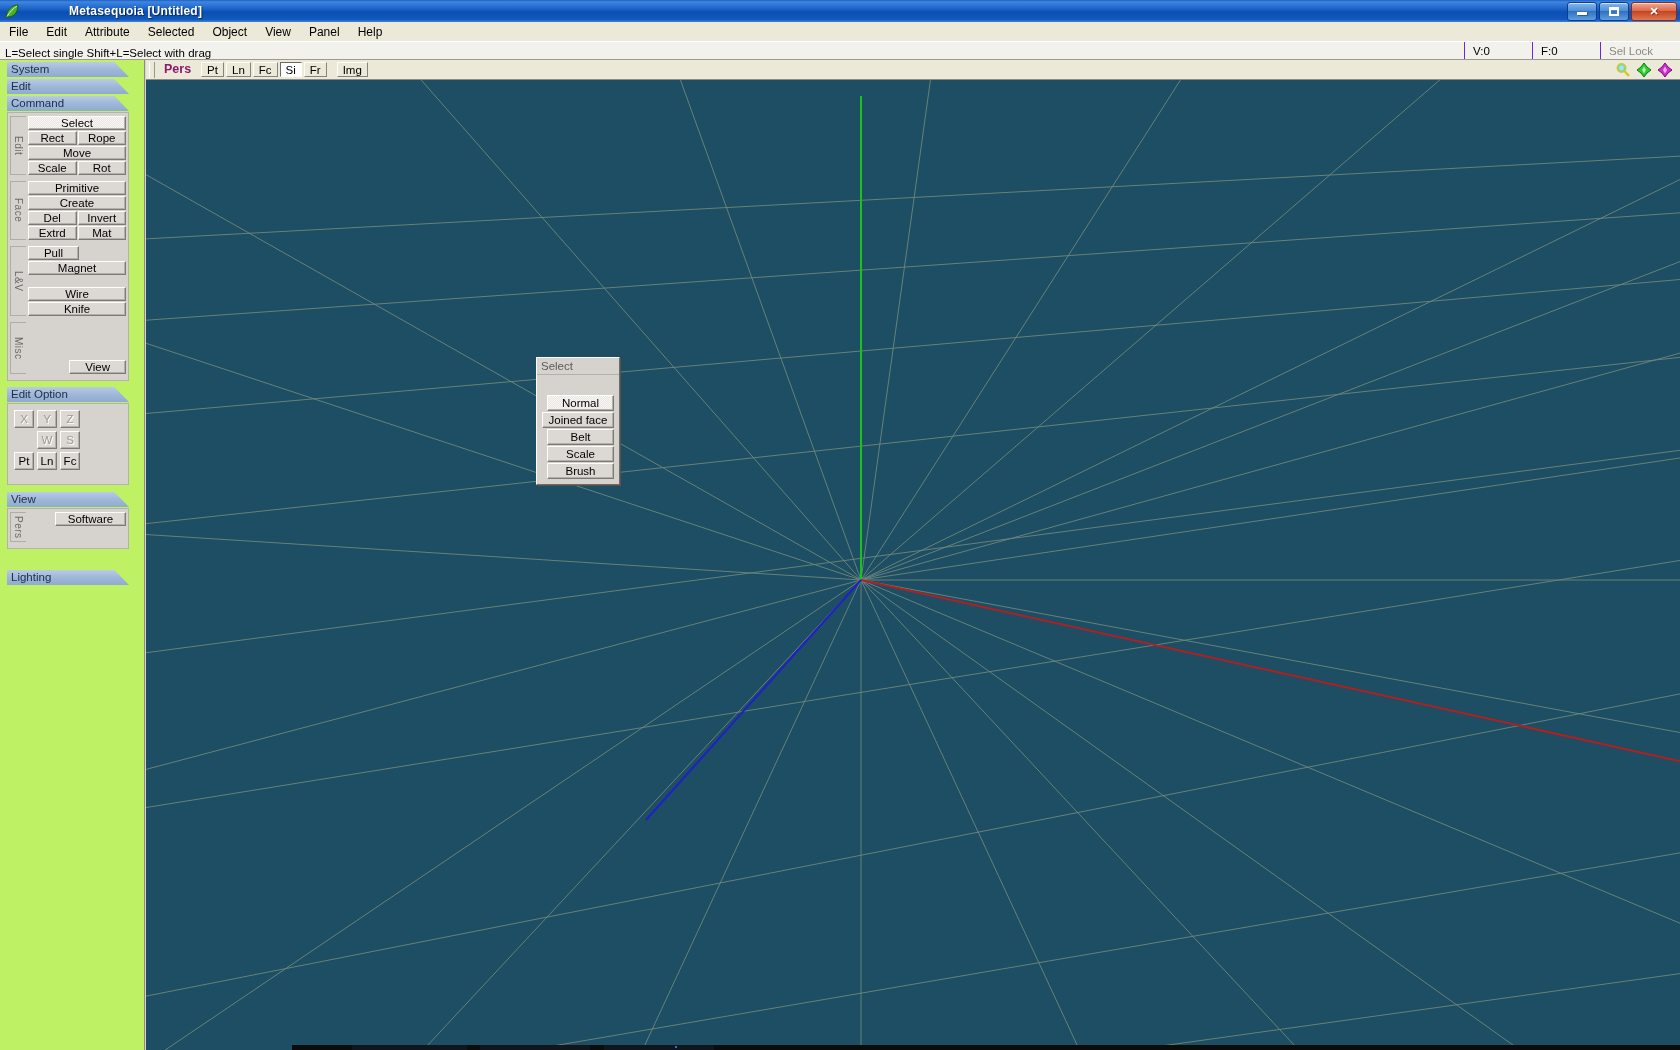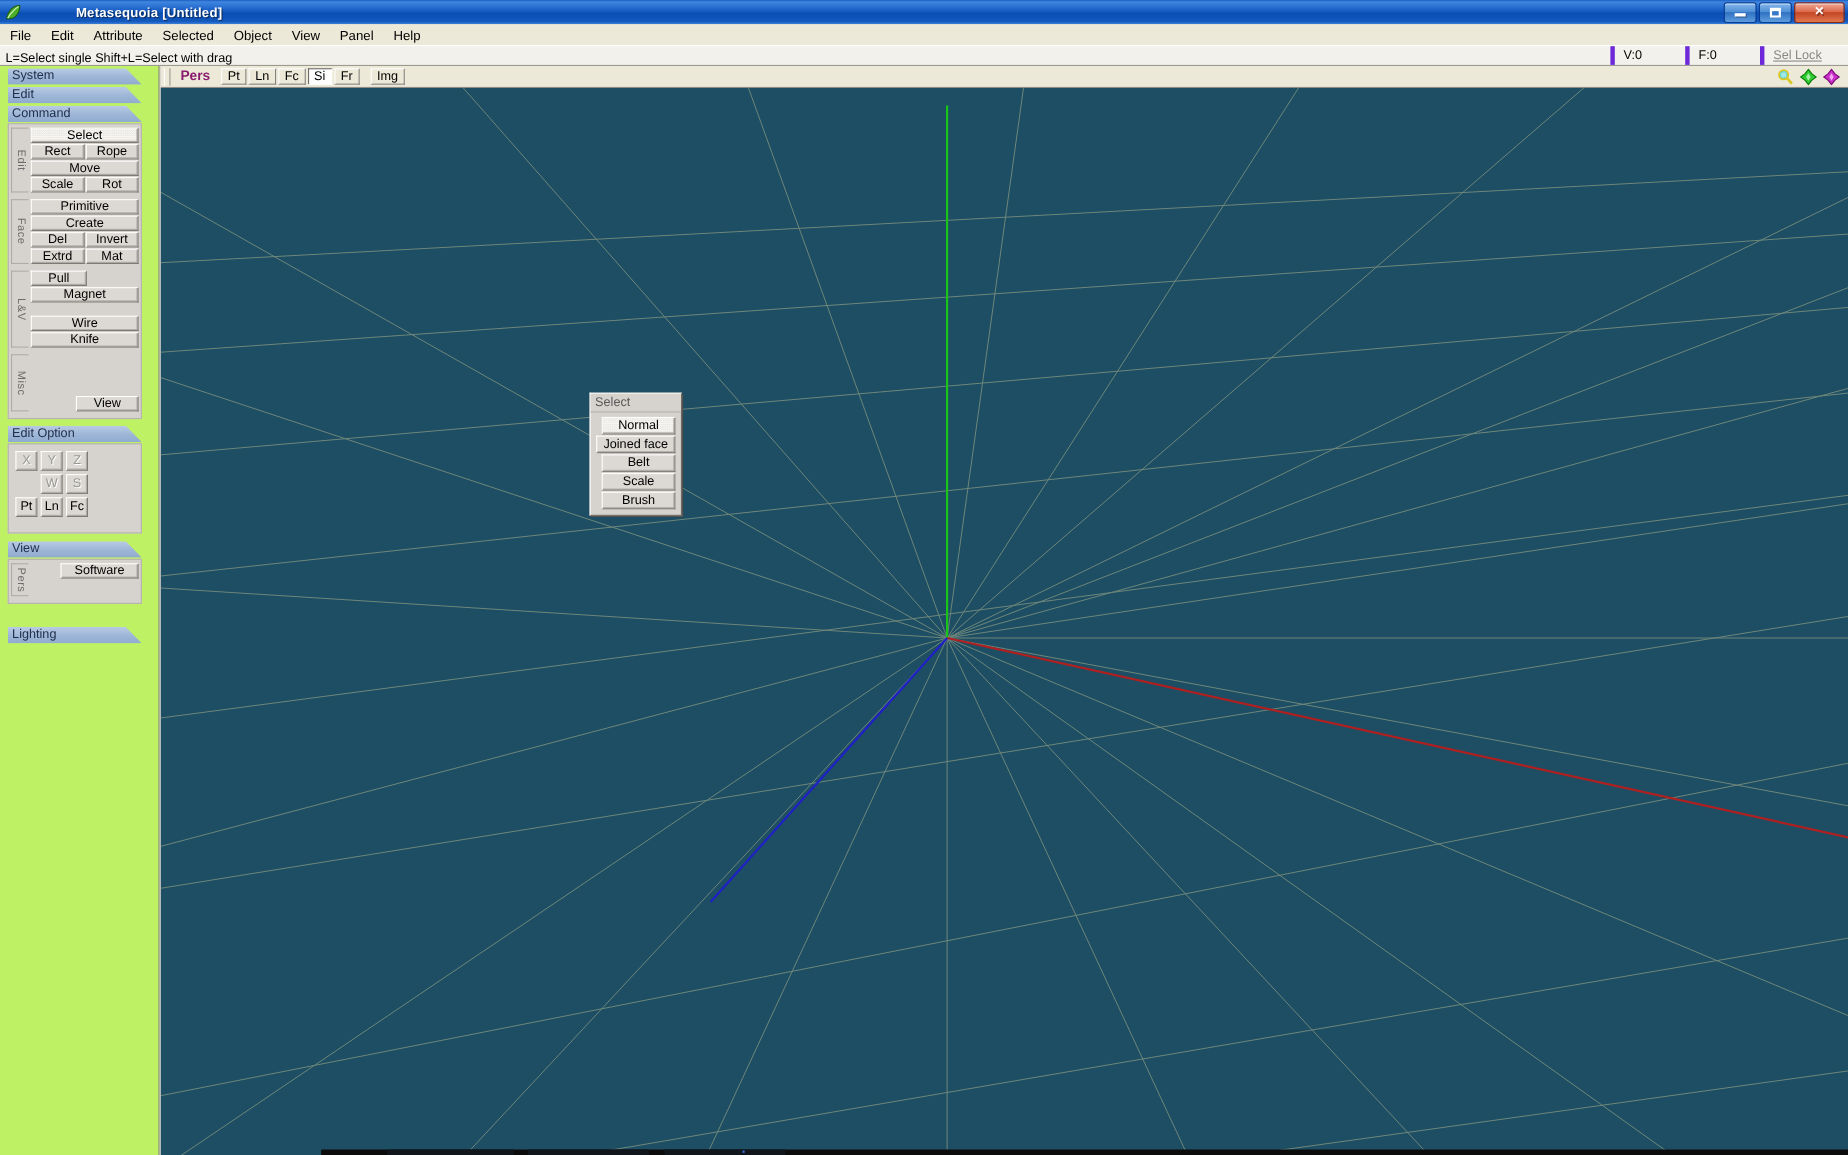--- a/index.html
+++ b/index.html
@@ -57,25 +57,25 @@
   
   #hintbar{
     position:absolute;left:0;top:41px;width:1680px;height:19px;
     background:#f3f1ec;display:flex;align-items:flex-end;
     border-top:1px solid #fff;border-bottom:1px solid #9a9a8f;
     box-sizing:border-box;
   }
   #hinttext{font-size:11.5px;color:#000;padding-left:5px;white-space:nowrap;}
   #hintfields{margin-left:auto;display:flex;height:100%;align-items:stretch;}
   .hfield{
-    width:68px;border-left:4px solid #6d28d9;
+    width:68px;border-left:1px solid #6d28d9;
     display:flex;align-items:center;padding-left:8px;
     font-size:11.5px;color:#000;box-sizing:border-box;
   }
-  .hfield.dim{color:#8a8a82;width:80px;text-decoration:underline;}
+  .hfield.dim{color:#8a8a82;width:80px;}
 
   
   #leftpanel{
     position:absolute;left:0;top:60px;width:145px;height:990px;
     background:#bef264;box-sizing:border-box;
     border-right:1px solid #8e8b86;
     overflow:hidden;
   }
   .sechead{
     position:relative;height:15px;margin:2px 0 0 7px;width:122px;
@@ -190,21 +190,21 @@
   #selpanel .spbody{padding:4px 5px 0 10px;}
   .spbtn{
     height:16px;line-height:15px;margin-bottom:1px;
     background:#dcd9d4;
     border-top:1px solid #fdfdfc;border-left:1px solid #fdfdfc;
     border-right:1px solid #7d7a75;border-bottom:1px solid #7d7a75;
     box-shadow:inset -1px -1px 0 #b3b0ab;
     font-size:11.5px;color:#000;text-align:center;cursor:default;
     box-sizing:border-box;white-space:nowrap;overflow:hidden;
   }
-  .spbtn.sel{background:repeating-conic-gradient(#e9e7e3 0% 25%, #f7f6f3 0% 50%) 0 0/2px 2px;}
+  .spbtn.sel{background:repeating-conic-gradient(#e9e7e3 0% 25%, #f7f6f3 0% 50%) 0 0/2px 2px;margin-top:16px;}
 
   
   #bottomstrip{
     position:absolute;left:146px;bottom:0;width:1534px;height:5px;
     background:#0c0c0c;
   }
   #bottomstrip .seg{position:absolute;top:0;height:5px;background:#11161c;}
   #bottomstrip .dot{position:absolute;width:2px;height:2px;background:#3a6fd8;top:1px;}
 </style>
 </head>

